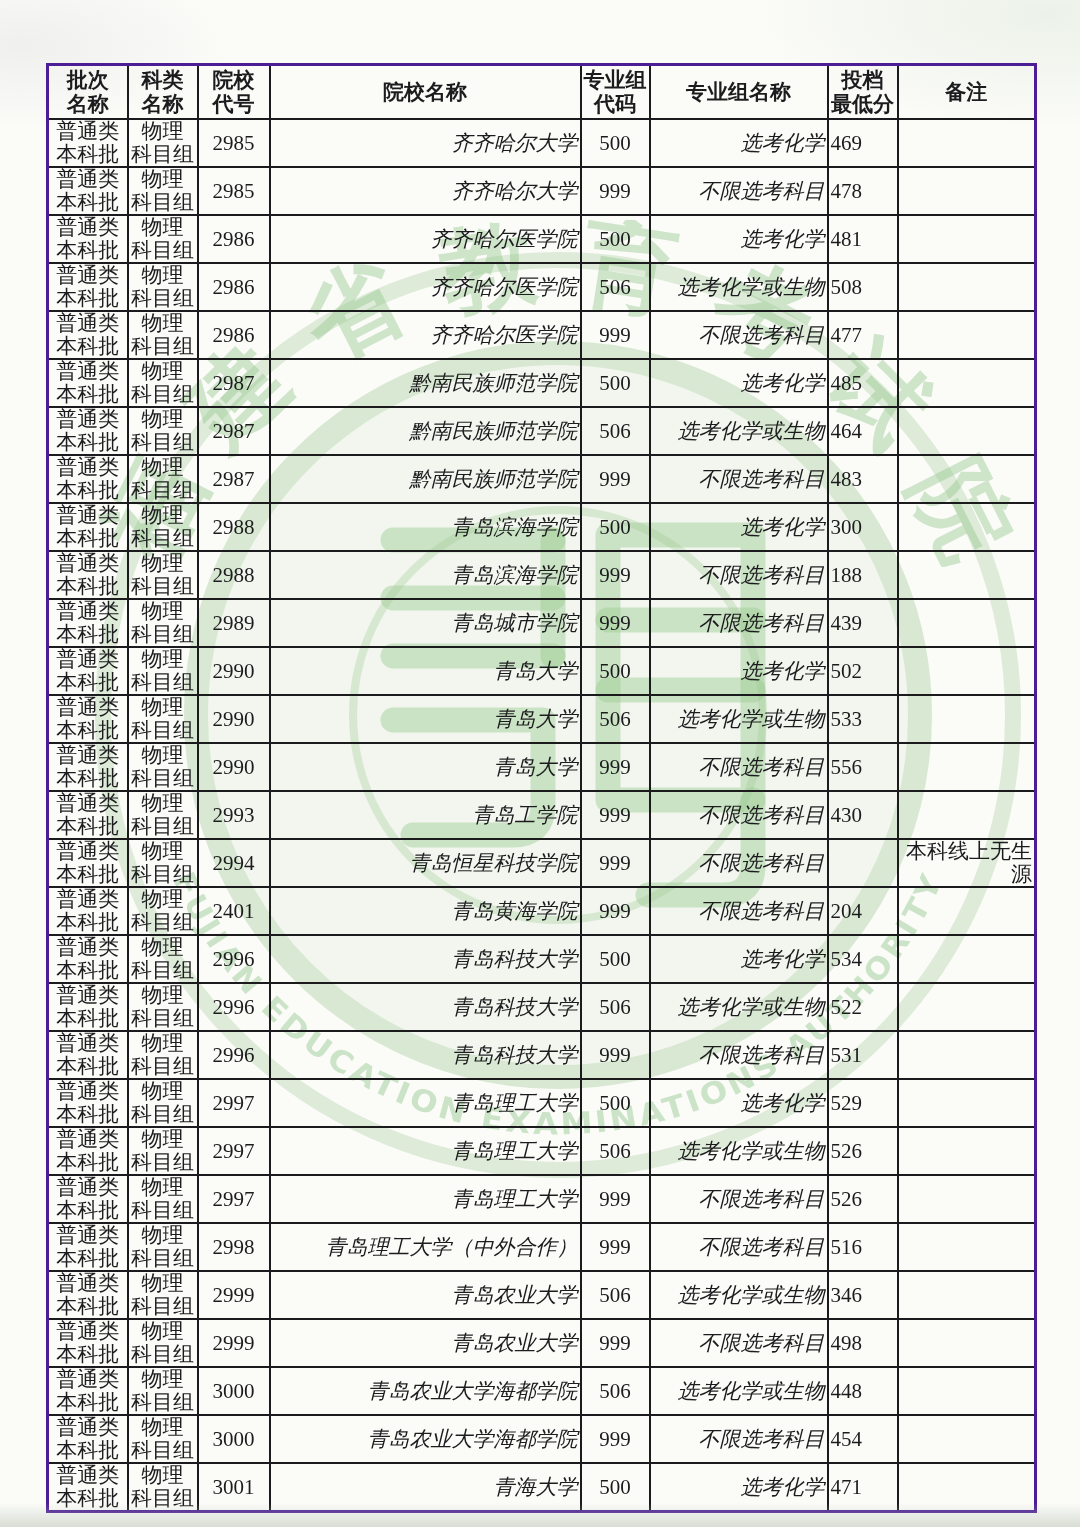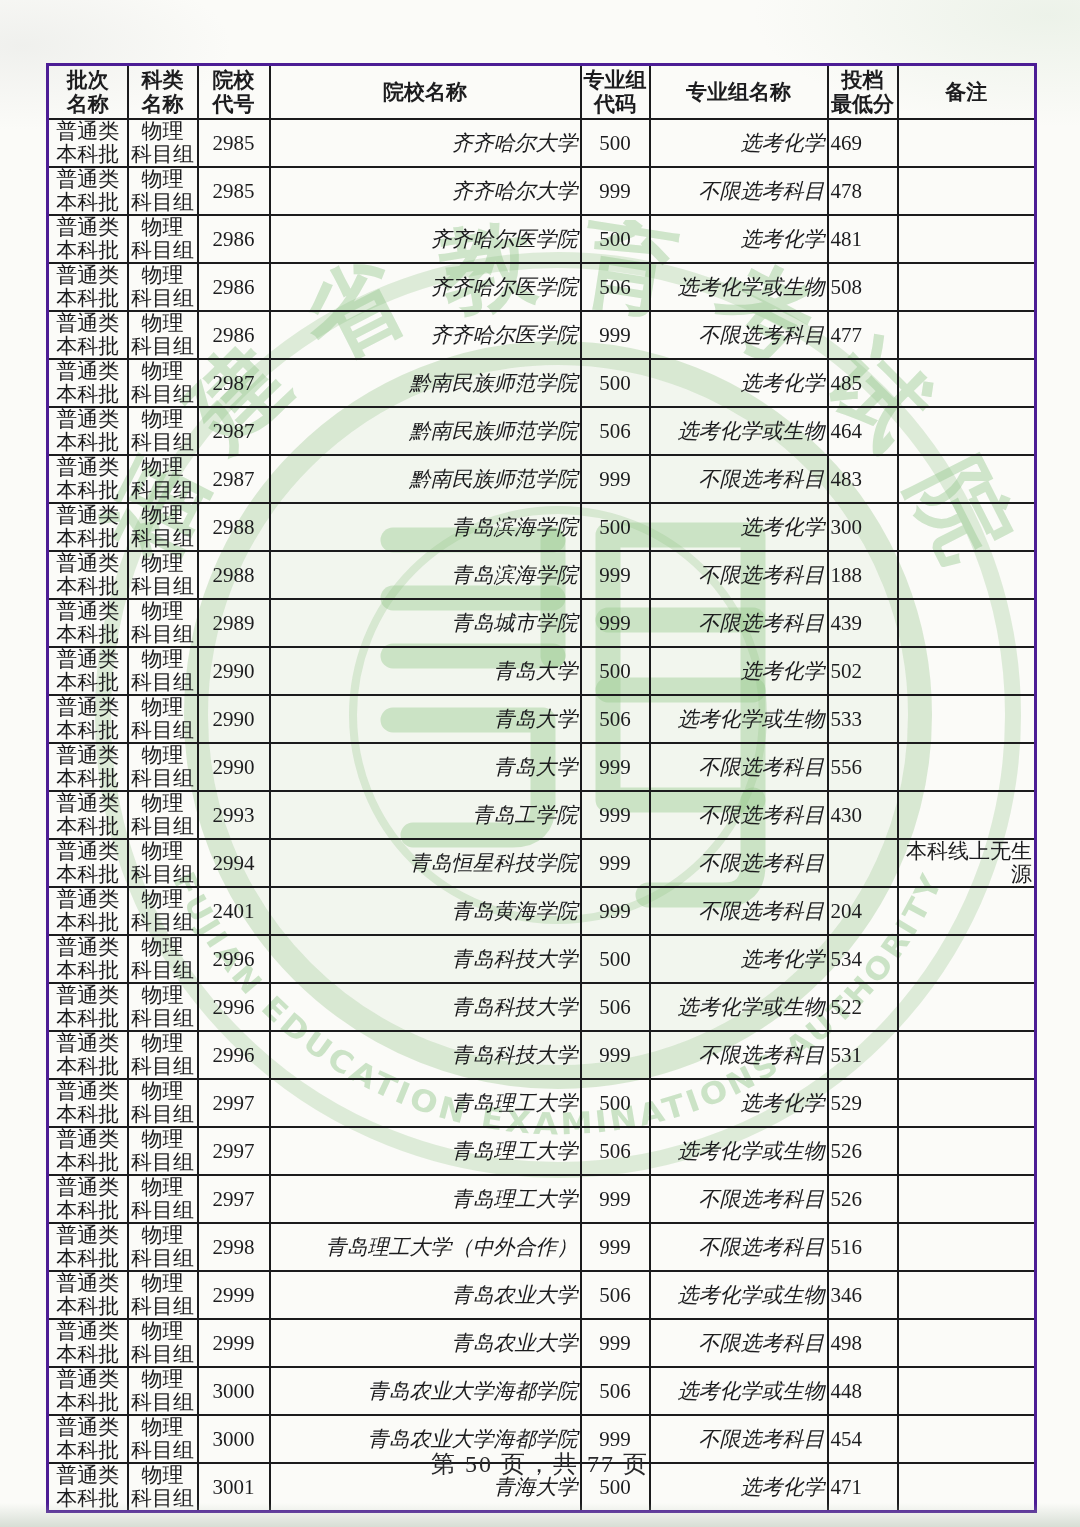--- a/index.html
+++ b/index.html
@@ -486,16 +486,15 @@
       <td class="c-code">3001</td>
       <td class="c-school">青海大学</td>
       <td class="c-gcode">500</td>
       <td class="c-gname">选考化学</td>
       <td class="c-score">471</td>
       <td class="c-remark"></td>
     </tr>
       </tbody>
   </table>
 
-  <div class="page-footer">第 50 页，共 77 页</div>
 
   <div class="scan-edge-bottom"></div>
 </div>
 
 </body></html>

